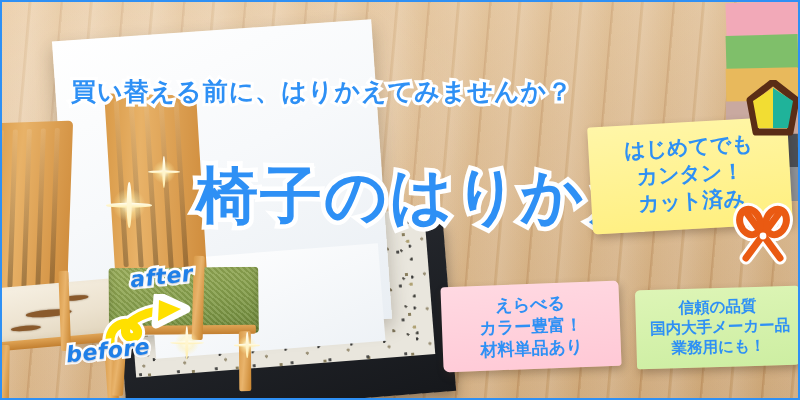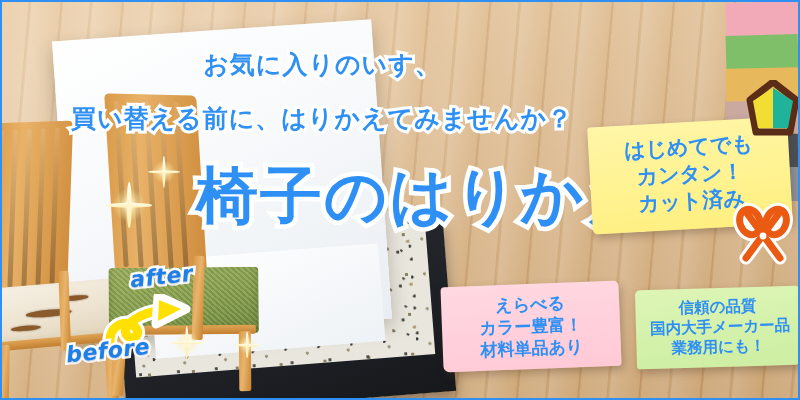--- a/index.html
+++ b/index.html
@@ -174,21 +174,21 @@
 
   #lead { position:absolute; left:0; top:46px; width:640px; text-align:center; }
   #lead div {
     font-family:"DejaVu Sans", sans-serif;
     font-weight:700; color:#2E90F5;
     -webkit-text-stroke:6px #ffffff;
     paint-order:stroke fill;
     white-space:nowrap;
   }
   #lead-1 { font-size:25px; letter-spacing:1px; }
-  #lead-2 { font-size:25px; letter-spacing:1px; margin-top:21px; }
+  #lead-2 { font-size:25px; letter-spacing:1px; margin-top:27px; }
 
   #title-main {
     position:absolute; left:194px; top:152px;
     font-size:62px; letter-spacing:2px;
   }
   #title-sub {
     position:absolute; left:288px; top:222px;
     font-size:42px; letter-spacing:2px;
   }
 
@@ -298,21 +298,20 @@
     <path d="M8 50 C 6 30, 26 24, 34 34 C 40 42, 28 48, 24 40 C 20 30, 40 18, 62 16" fill="none" stroke="#FFFFFF" stroke-width="15" stroke-linecap="round"></path>
     <path d="M8 50 C 6 30, 26 24, 34 34 C 40 42, 28 48, 24 40 C 20 30, 40 18, 62 16" fill="none" stroke="#FFE000" stroke-width="9" stroke-linecap="round"></path>
     <path d="M56 2 L 84 15 L 54 30 Z" fill="#FFFFFF" stroke="#FFFFFF" stroke-width="9" stroke-linejoin="round"></path>
     <path d="M57 6 L 79 15 L 56 27 Z" fill="#FFE000"></path>
   </svg>
 
   <div class="tag" id="tag-before">before</div>
   <div class="tag" id="tag-after">after</div>
 
   <div id="lead">
-    <div id="lead-1">お気に入りのいす、</div>
     <div id="lead-2">買い替える前に、はりかえてみませんか？</div>
   </div>
 
   <div class="jp-out" id="title-main">椅子のはりかえ</div>
 
   <div class="note" id="note-yellow">
     <span>はじめてでも</span>
     <span>カンタン！</span>
     <span>カット済み</span>
   </div>

